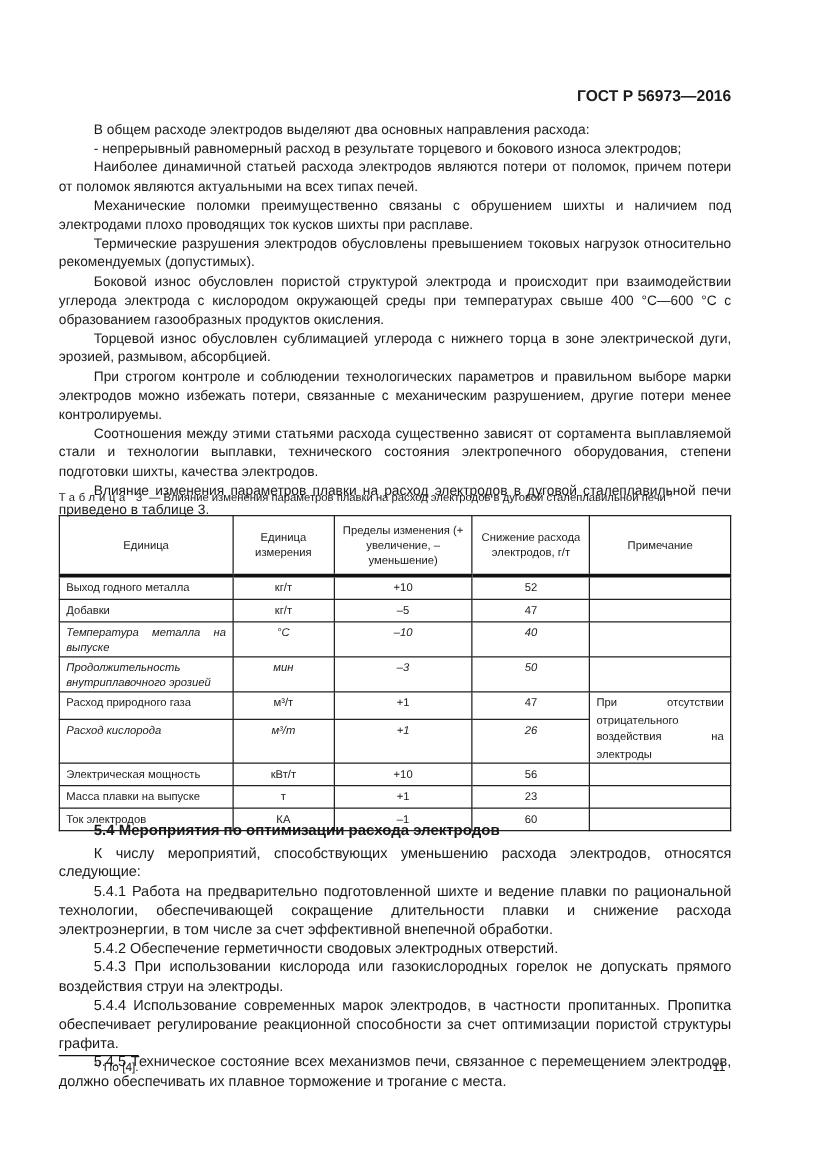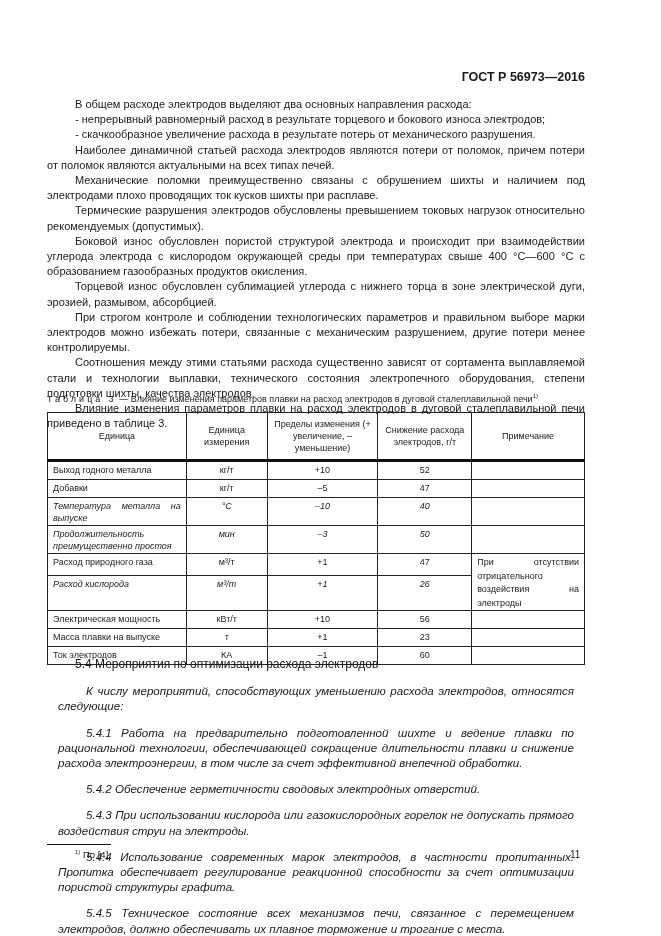--- a/index.html
+++ b/index.html
@@ -33,43 +33,42 @@
   table.data td { height: 15px; line-height: 12px; vertical-align: top; padding-top: 2px; }
   table.data td.c { text-align: center; }
   table.data td.l { text-align: justify; }
   table.data tr.tall td { height: 25px; font-style: italic; }
   table.data td.note { vertical-align: top; text-align: justify; line-height: 13.5px; padding-top: 2px; }
   .section {
     position: absolute; left: 47px; width: 538px; top: 657px;
     font-size: 11.6px; line-height: 15.2px;
   }
   .section h2 {
-    margin: 0 0 3px 0; font-size: 12px; font-weight: normal; padding-left: 28px;
+    margin: 0 0 3px 0; font-size: 12px; font-weight: bold; padding-left: 28px;
   }
-  .section p { margin: 11px; text-align: justify; text-indent: 28px; font-style: italic; }
+  .section p { margin: 0; text-align: justify; text-indent: 28px; }
   .fn-line {
     position: absolute; left: 47px; top: 844px; width: 64px; border-top: 1px solid #111;
   }
   .footnote {
     position: absolute; left: 75px; top: 849px; font-size: 9.5px;
   }
   .footnote sup { font-size: 6px; }
   .page-number {
     position: absolute; left: 570px; top: 849px; font-size: 10px; text-align: right;
   }
 </style>
 </head>
 <body>
 
 <div class="page-header">ГОСТ Р 56973—2016</div>
 
 <div class="body-text">
   <p>В общем расходе электродов выделяют два основных направления расхода:</p>
   <p>- непрерывный равномерный расход в результате торцевого и бокового износа электродов;</p>
-  <p>- скачкообразное увеличение расхода в результате потерь от механического разрушения.</p>
   <p>Наиболее динамичной статьей расхода электродов являются потери от поломок, причем потери от поломок являются актуальными на всех типах печей.</p>
   <p>Механические поломки преимущественно связаны с обрушением шихты и наличием под электродами плохо проводящих ток кусков шихты при расплаве.</p>
   <p>Термические разрушения электродов обусловлены превышением токовых нагрузок относительно рекомендуемых (допустимых).</p>
   <p>Боковой износ обусловлен пористой структурой электрода и происходит при взаимодействии углерода электрода с кислородом окружающей среды при температурах свыше 400 °С—600 °С с образованием газообразных продуктов окисления.</p>
   <p>Торцевой износ обусловлен сублимацией углерода с нижнего торца в зоне электрической дуги, эрозией, размывом, абсорбцией.</p>
   <p>При строгом контроле и соблюдении технологических параметров и правильном выборе марки электродов можно избежать потери, связанные с механическим разрушением, другие потери менее контролируемы.</p>
   <p>Соотношения между этими статьями расхода существенно зависят от сортамента выплавляемой стали и технологии выплавки, технического состояния электропечного оборудования, степени подготовки шихты, качества электродов.</p>
   <p>Влияние изменения параметров плавки на расход электродов в дуговой сталеплавильной печи приведено в таблице 3.</p>
 </div>
 
@@ -110,21 +109,21 @@
       <td></td>
     </tr>
     <tr class="tall">
       <td class="l">Температура металла на выпуске</td>
       <td class="c">°С</td>
       <td class="c">–10</td>
       <td class="c">40</td>
       <td></td>
     </tr>
     <tr class="tall">
-      <td class="l">Продолжительность преимущественно простоя</td>
+      <td class="l">Продолжительность внутриплавочного эрозией</td>
       <td class="c">мин</td>
       <td class="c">–3</td>
       <td class="c">50</td>
       <td></td>
     </tr>
     <tr>
       <td class="l">Расход природного газа</td>
       <td class="c">м³/т</td>
       <td class="c">+1</td>
       <td class="c">47</td>

